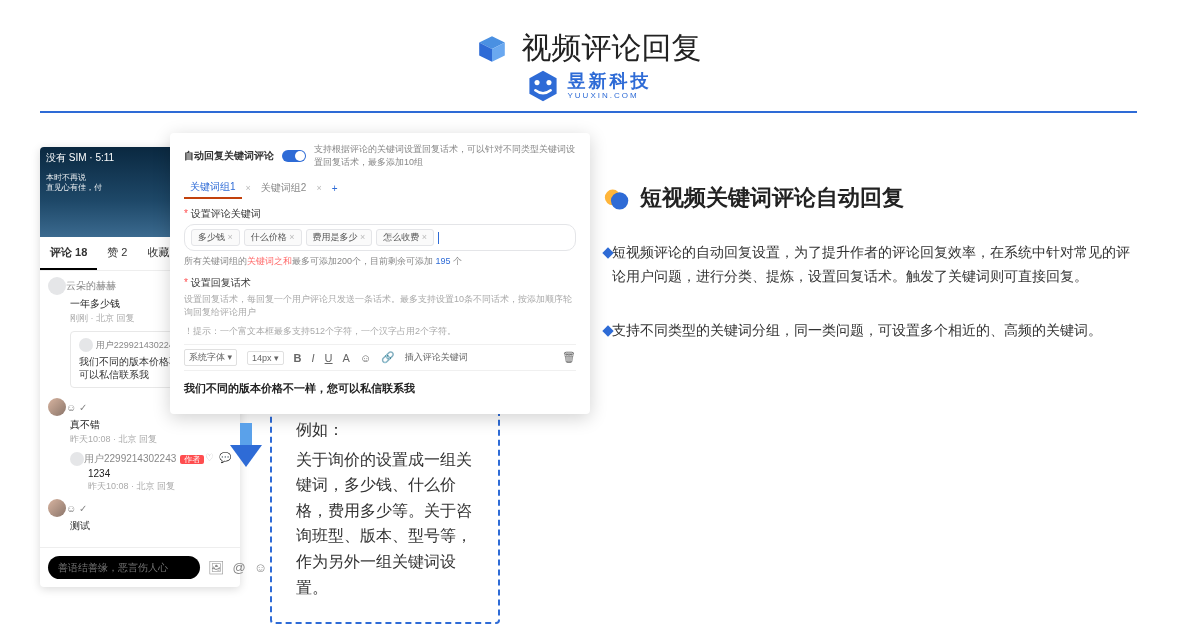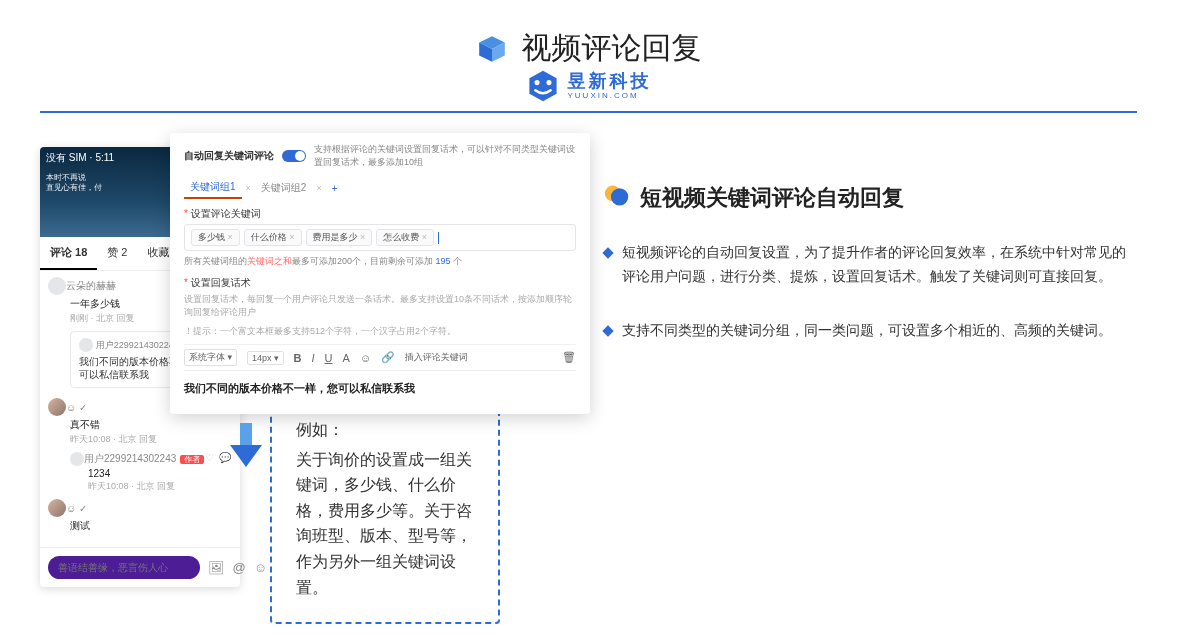--- a/index.html
+++ b/index.html
@@ -30,53 +30,53 @@
 .c-avatar { display: inline-block; width: 18px; height: 18px; border-radius: 50%; background: #e5e6e8; vertical-align: middle; }
 .c-avatar.pic { background: linear-gradient(135deg,#d8b4a0,#8a756a); }
 .c-name { color: #888; font-size: 10px; vertical-align: middle; margin-left: 0; }
 .c-text { display: block; margin: 2px 0 1px 22px; color: #222; font-size: 10px; }
 .c-meta { margin-left: 22px; color: #aaa; font-size: 9px; }
 .c-icons { float: right; color: #bbb; font-size: 10px; }
 .reply-bubble { margin: 6px 0 10px 22px; border: 1px solid #e8e8e8; border-radius: 4px; padding: 6px 8px; font-size: 10px; color: #333; line-height: 1.3; position: relative; }
 .reply-name { color: #888; font-size: 9px; }
 .badge { background: #ff4d4f; color: #fff; font-size: 8px; padding: 0 4px; border-radius: 2px; margin-left: 4px; }
 .input-bar { display: flex; align-items: center; padding: 8px; border-top: 1px solid #eee; gap: 8px; }
-.input-bar input { flex: 1; border-radius: 14px; background: #4c1d95; border: none; padding: 6px 10px; font-size: 10px; color: #888; }
+.input-bar input { flex: 1; border-radius: 14px; background: #000000; border: none; padding: 6px 10px; font-size: 10px; color: #888; }
 .input-bar .ic { color: #888; font-size: 13px; }
 .panel { position: absolute; top: 0; left: 130px; width: 420px; background: #fff; border-radius: 4px; box-shadow: 0 4px 18px rgba(0,0,0,0.18); padding: 10px 14px 14px 14px; z-index: 2; font-size: 10px; color: #333; }
 .panel-head { display: flex; align-items: center; gap: 8px; margin-bottom: 8px; }
 .toggle { width: 24px; height: 12px; background: #2e6bd6; border-radius: 6px; position: relative; }
 .toggle::after { content: ""; width: 10px; height: 10px; background: #fff; border-radius: 50%; position: absolute; right: 1px; top: 1px; }
 .panel-head .desc { color: #888; font-size: 9px; flex: 1; }
 .kw-tabs { display: flex; gap: 4px; margin-bottom: 6px; align-items: center; }
 .kw-tab { font-size: 10px; padding: 3px 6px; }
 .kw-tab.active { color: #2e6bd6; border-bottom: 2px solid #c2410c; }
 .kw-tab.gray { color: #888; }
 .kw-tab.plus { color: #2e6bd6; }
 .sect-label { font-size: 10px; color: #333; margin: 8px 0 3px 0; }
 .sect-label.req::before { content: "* "; color: #ff4d4f; }
 .sect-desc { color: #aaa; font-size: 9px; margin-bottom: 6px; }
-.kw-box { border: 1px solid #e4e5e8; border-radius: 3px; padding: 4px 6px; display: flex; flex-wrap: wrap; gap: 4px; align-items: center; }
+.kw-box { border: 1px solid #e4e5e8; border-radius: 10px; padding: 4px 6px; display: flex; flex-wrap: wrap; gap: 4px; align-items: center; }
 .kw-chip { border: 1px solid #e4e5e8; border-radius: 3px; padding: 1px 6px; font-size: 9px; color: #555; background: #fafafa; }
 .kw-chip::after { content: " ×"; color: #bbb; }
 .kw-cursor { width: 1px; height: 12px; background: #2e6bd6; }
 .kw-hint { font-size: 9px; margin-top: 4px; color: #888; }
 .kw-hint .r { color: #ff6b6b; }
 .kw-hint .b { color: #2e6bd6; }
 .toolbar { display: flex; align-items: center; gap: 10px; padding: 4px 0; font-size: 10px; color: #666; border-top: 1px solid #f0f0f0; border-bottom: 1px solid #f0f0f0; margin: 6px 0; }
 .toolbar .sel { border: 1px solid #e0e0e0; padding: 1px 4px; border-radius: 2px; font-size: 9px; }
 .toolbar .icn { font-size: 11px; }
 .editor-text { font-size: 11px; font-weight: 600; color: #222; padding: 4px 0; }
 .arrow { position: absolute; top: 290px; left: 186px; z-index: 3; }
 .info-box { border: 2px dashed #2e6bd6; border-radius: 4px; padding: 22px 24px; font-size: 16px; color: #333; line-height: 1.6; width: 230px; position: absolute; top: 260px; left: 230px; }
 .info-box .info-title { margin-bottom: 4px; }
-.subhead { display: flex; align-items: flex-start; gap: 10px; margin-bottom: 28px; }
+.subhead { display: flex; align-items: flex-end; gap: 10px; margin-bottom: 28px; }
 .bubble-icon { width: 26px; height: 26px; position: relative; }
 .subhead h2 { font-size: 22px; font-weight: 600; color: #222; }
-.bullet { display: flex; gap: 10px; margin-bottom: 30px; font-size: 14px; color: #333; line-height: 1.7; }
+.bullet { display: flex; margin-bottom: 30px; font-size: 14px; color: #333; line-height: 1.7; }
 .bullet .diamond { width: 8px; height: 8px; background: #2e6bd6; transform: rotate(45deg); margin-top: 8px; flex-shrink: 0; }
 </style>
 </head>
 <body>
 
 <div class="header">
   <div class="title-group">
     <svg class="cube-icon" viewBox="0 0 40 40">
         <polygon points="20,4 36,12 20,20 4,12" fill="#4a90e2"></polygon>
         <polygon points="4,12 20,20 20,36 4,28" fill="#2e6bd6"></polygon>

